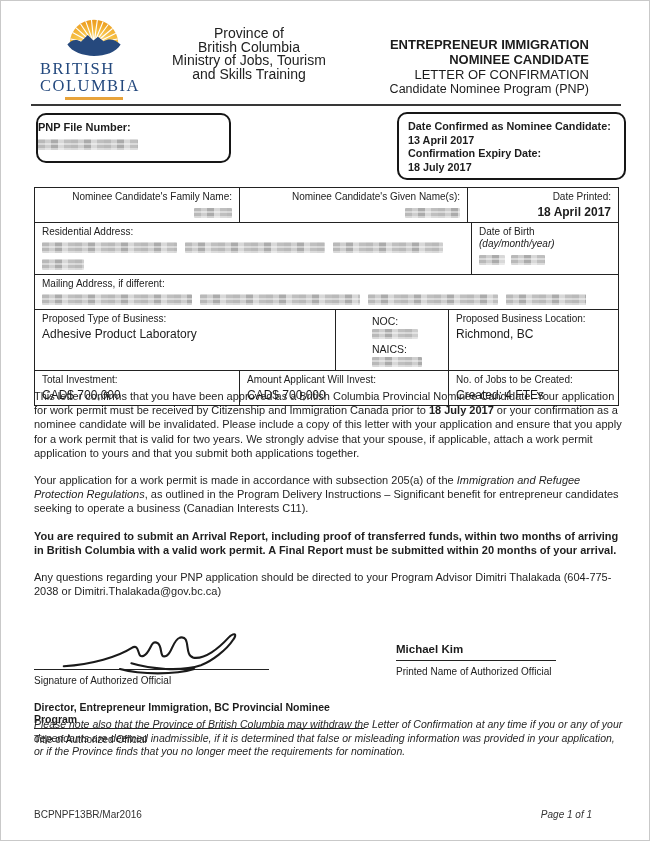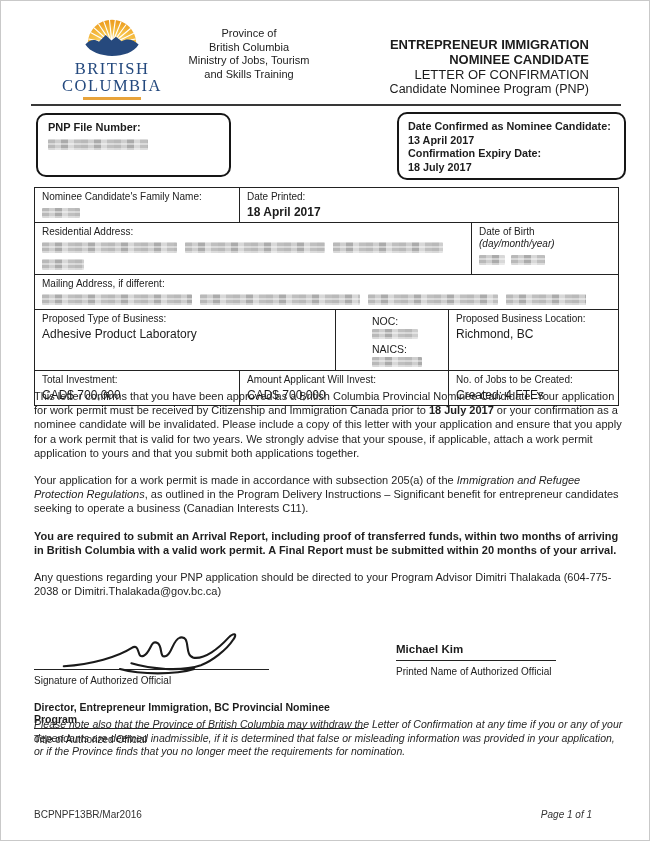--- a/index.html
+++ b/index.html
@@ -2,55 +2,55 @@
 <html><head>
 <meta charset="utf-8">
 <style>
   html,body{margin:0;padding:0;background:#e9e9e9;}
   .page{
     position:relative;width:650px;height:841px;margin:0 auto;
     background:#ffffff;border:1px solid #c9c9c9;box-sizing:border-box;
     font-family:"Liberation Sans", sans-serif;color:#1c1c1c;overflow:hidden;
   }
   
-  .logo-block{position:absolute;left:57px;top:10px;width:108px;text-align:center;}
+  .logo-block{position:absolute;left:39px;top:10px;width:108px;text-align:left;}
   .logo-emblem{display:block;margin:0 auto;}
   .logo-word{font-family:"Liberation Serif", serif;color:#24497E;font-size:16.5px;
     letter-spacing:1.5px;line-height:17px;font-weight:400;}
   .logo-underline{width:58px;height:2.5px;background:#E8A33A;margin:3px auto 0;}
   .ministry{position:absolute;left:163px;top:26px;width:170px;text-align:center;
-    font-size:11px;line-height:13.5px;color:#222;}
+    font-size:14px;line-height:13.5px;color:#222;}
   .doc-title{position:absolute;right:60px;top:36px;text-align:right;}
   .doc-title .t-bold{font-weight:bold;font-size:13px;line-height:15px;}
   .doc-title .t-reg{font-size:13px;line-height:15px;}
   .doc-title .t-sub{font-size:12.5px;line-height:15px;}
   .header-rule{position:absolute;left:30px;top:103px;width:590px;border-top:2px solid #383838;}
   
   .rbox{position:absolute;border:2px solid #161616;border-radius:10px;box-sizing:border-box;background:#fff;}
-  .pnp-box{left:35px;top:112px;width:195px;height:64px;padding:6px 10px;}
+  .pnp-box{left:35px;top:112px;width:195px;height:50px;padding:6px 0;}
   .pnp-box .lbl{font-weight:bold;font-size:11px;}
   .date-box{left:396px;top:111px;width:229px;height:68px;padding:6px 9px;}
   .date-box div{font-weight:bold;font-size:10.8px;line-height:13.5px;}
   
   .redact{display:inline-block;height:11px;border-radius:1px;vertical-align:middle;opacity:.85;
     background:
       repeating-linear-gradient(0deg, rgba(255,255,255,.45) 0 2px, rgba(0,0,0,0) 2px 5px),
       repeating-linear-gradient(90deg,#adadad 0 7px,#c6c6c6 7px 13px,#9d9d9d 13px 20px,#d2d2d2 20px 26px,#b5b5b5 26px 33px);}
   .redact.sm{height:10px;}
   .gap{display:inline-block;width:8px;}
   
   .tbl{position:absolute;left:33px;top:186px;width:585px;border:1.5px solid #222;box-sizing:border-box;background:#fff;}
   .t-row{display:flex;}
   .t-row + .t-row{border-top:1.5px solid #222;}
   .t-cell{padding:3px 7px;box-sizing:border-box;}
   .t-cell + .t-cell{border-left:1.5px solid #222;}
   .t-lbl{font-size:10px;line-height:12px;color:#222;}
   .t-val{font-size:12px;line-height:14px;margin-top:2px;}
   .t-val.b{font-weight:bold;}
-  .r1{min-height:34px;} .r2{min-height:44px;} .r3{min-height:30px;} .r4{min-height:38px;} .r5{min-height:34px;}
+  .r1{min-height:34px;text-align:right;} .r2{min-height:44px;} .r3{min-height:30px;} .r4{min-height:38px;} .r5{min-height:34px;}
   .w204{flex:0 0 204px;} .w228{flex:0 0 228px;} .w436{flex:0 0 436px;}
   .w300{flex:0 0 300px;} .w113{flex:0 0 113px;padding-left:36px;} .w209{flex:0 0 209px;}
   .wfill{flex:1 1 auto;}
   .noc-line{font-size:10.5px;line-height:12px;margin-top:2px;}
   .noc-line + .noc-line{margin-top:4px;}
   .ital{font-style:italic;}
   
   .letter{position:absolute;left:33px;top:388px;width:588px;}
   .letter p{font-size:11px;line-height:14.2px;margin:0 0 13px;color:#1f1f1f;}
   .letter p.bold{font-weight:bold;}
@@ -136,20 +136,24 @@
     <div>18 July 2017</div>
   </div>
 
   <div class="tbl">
 
     <div class="t-row r1">
       <div class="t-cell w204">
         <div class="t-lbl">Nominee Candidate's Family Name:</div>
         <div class="t-val"><span class="redact sm" style="width:38px;"></span></div>
       </div>
+      <div class="t-cell w228">
+        <div class="t-lbl">Nominee Candidate's Given Name(s):</div>
+        <div class="t-val"><span class="redact sm" style="width:55px;"></span></div>
+      </div>
       <div class="t-cell wfill">
         <div class="t-lbl">Date Printed:</div>
         <div class="t-val b">18 April 2017</div>
       </div>
     </div>
 
     <div class="t-row r2">
       <div class="t-cell w436">
         <div class="t-lbl">Residential Address:</div>
         <div class="t-val">

